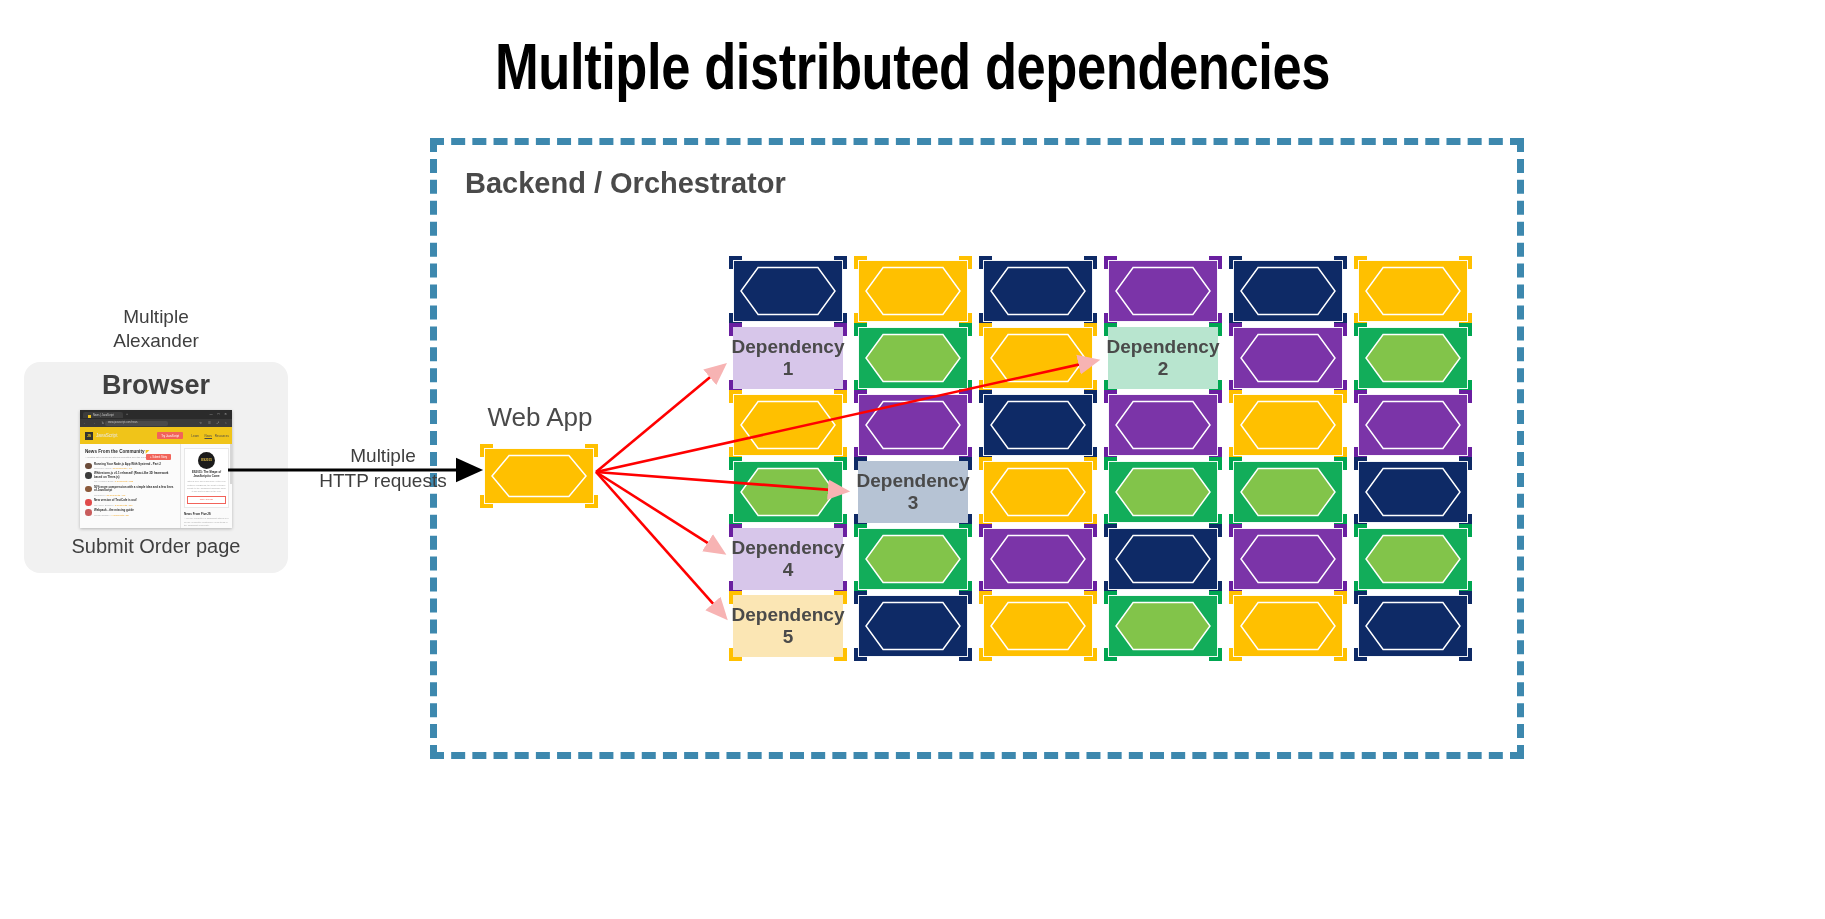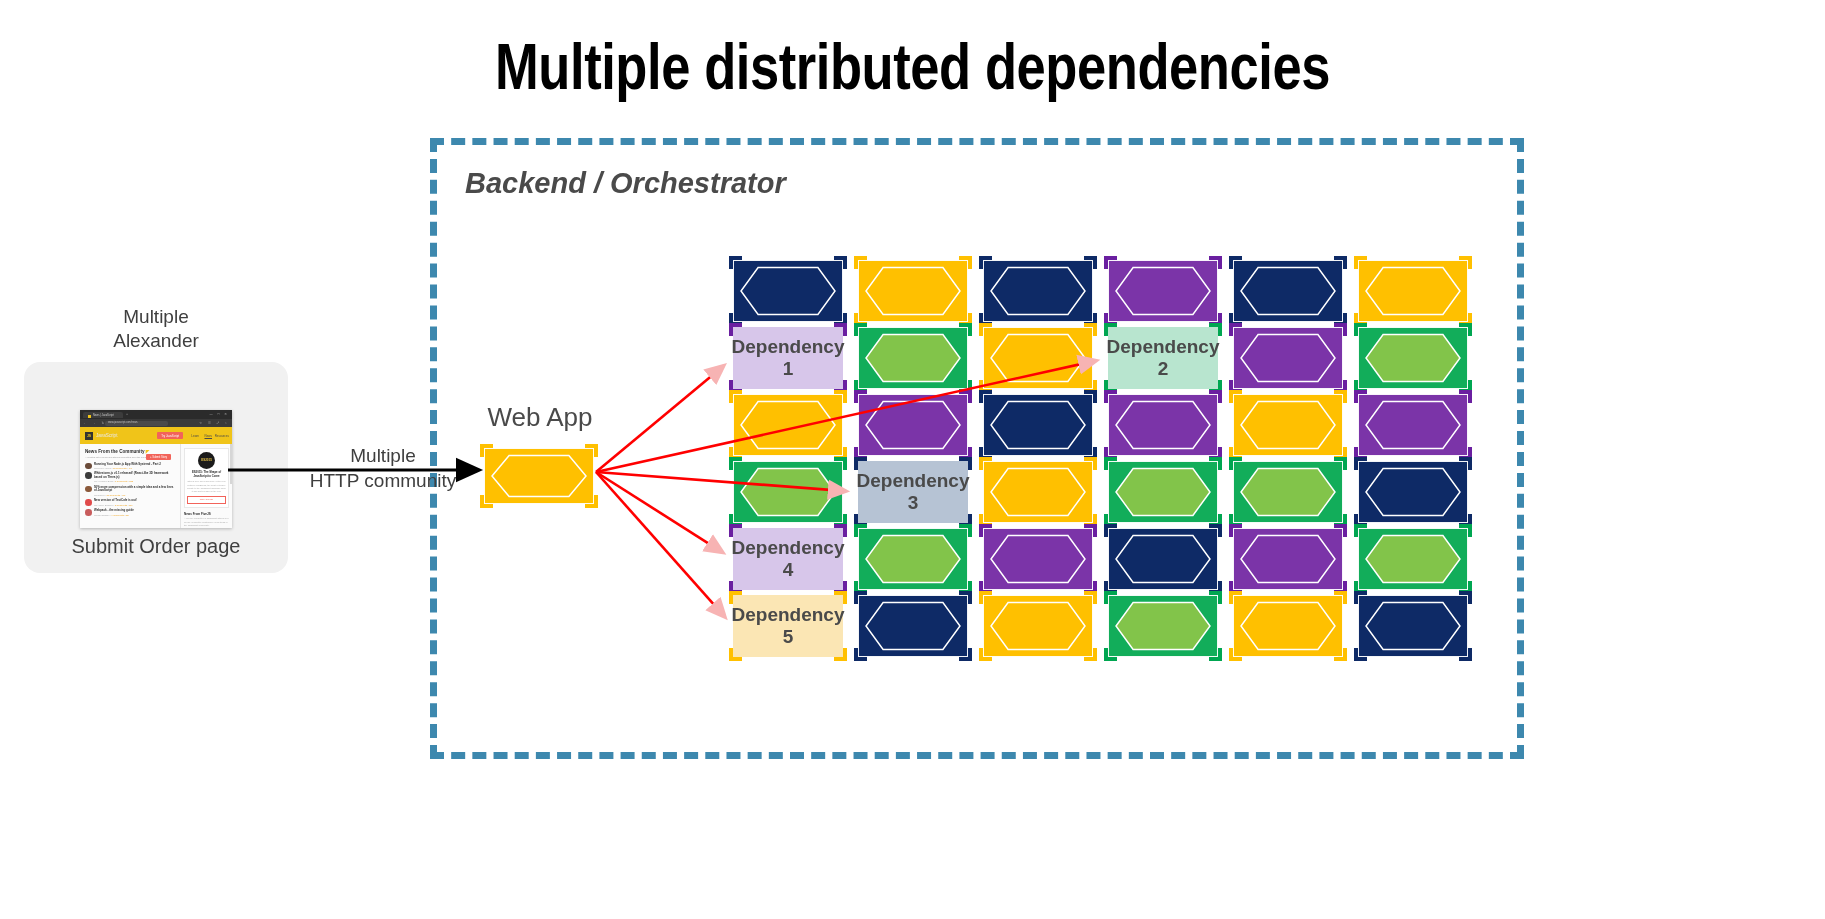--- a/index.html
+++ b/index.html
@@ -35,21 +35,20 @@
     border:7px dashed #3d88ae;
     box-sizing:border-box;
   }
   .backend-label{
     position:absolute;
     left:465px;top:167px;
     font-size:29px;
     font-weight:bold;
     color:#4a4a4a;
     white-space:nowrap;
-    font-style:italic;
   }
 
   
   .browser-card{
     position:absolute;
     left:24px;top:362px;
     width:264px;height:211px;
     background:#f1f1f1;
     border-radius:16px;
   }
@@ -205,20 +204,21 @@
 
   <div class="backend-box"></div>
   <div class="backend-label">Backend / Orchestrator</div>
 
   <div class="multiple-customers">
     <div>Multiple</div>
     <div>Alexander</div>
   </div>
 
   <div class="browser-card"></div>
+  <div class="browser-title">Browser</div>
 
   <div class="browser-shot">
     <div class="bs-chrome">
       <div class="bs-tab">
         <div class="bs-tab-dot"></div>
         <div class="bs-tab-label">News | JavaScript</div>
       </div>
       <div class="bs-tabplus">+</div>
       <div class="bs-win">—  □  ✕</div>
     </div>
@@ -293,21 +293,21 @@
       </div>
     </div>
     <div class="bs-submit">+ Submit Story</div>
     <div class="bs-scroll"></div>
   </div>
 
   <div class="submit-order">Submit Order page</div>
 
   <div class="http-label">
     <div>Multiple</div>
-    <div>HTTP community</div>
+    <div>HTTP requests</div>
   </div>
 
   <div class="webapp-label">Web App</div>
 
   <div id="tiles-layer">
       <div class="tile" style="left: 733px; top: 260px; width: 110px; height: 62px;">
         <div class="face" style="background:#0e2a66">
           <svg class="hex" width="106.8" height="58.8" viewBox="0 0 106.8 58.8">
             <polygon points="23.496,6 83.304,6 100.392,29.4 83.304,52.8 23.496,52.8 6.4079999999999995,29.4" fill="none" stroke="#ffffff" stroke-width="1.5"></polygon>
           </svg>

